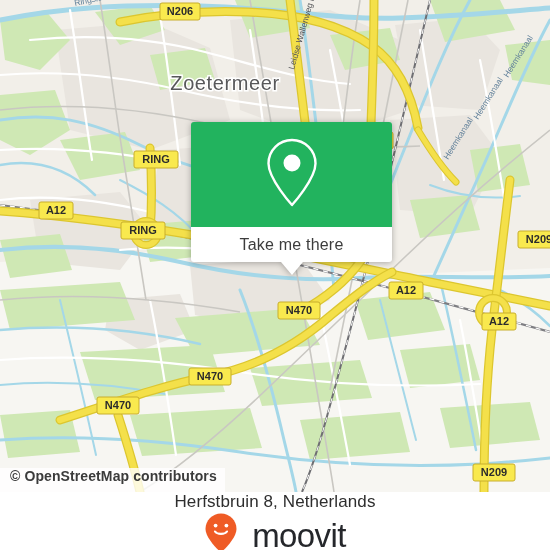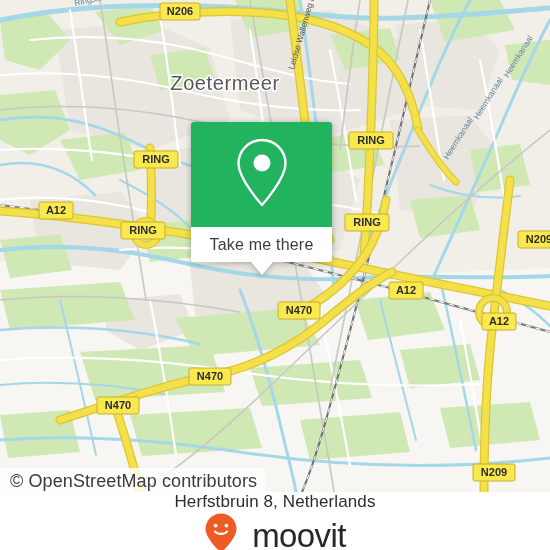--- a/index.html
+++ b/index.html
@@ -30,36 +30,37 @@
   }
   #map svg { display: block; }
 
   
   #attribution {
     position: absolute;
     left: 0;
     top: 468px;
     height: 24px;
     display: flex;
-    align-items: flex-end;
+    align-items: flex-start;
     padding: 0 8px 0 10px;
     background: rgba(255,255,255,0.80);
-    font-size: 18px;
+    font-size: 14px;
     color: #3b3b3b;
     letter-spacing: 0.1px;
     white-space: nowrap;
     z-index: 40;
+    font-weight: bold;
   }
 
   
   #popup {
     position: absolute;
     left: 191px;
     top: 122px;
-    width: 141px;
+    width: 201px;
     z-index: 30;
     filter: drop-shadow(0 1px 3px rgba(0,0,0,0.30));
   }
   #popup-top {
     height: 105px;
     border-radius: 3px 3px 0 0;
     display: flex;
     align-items: center;
     justify-content: center;
   }

